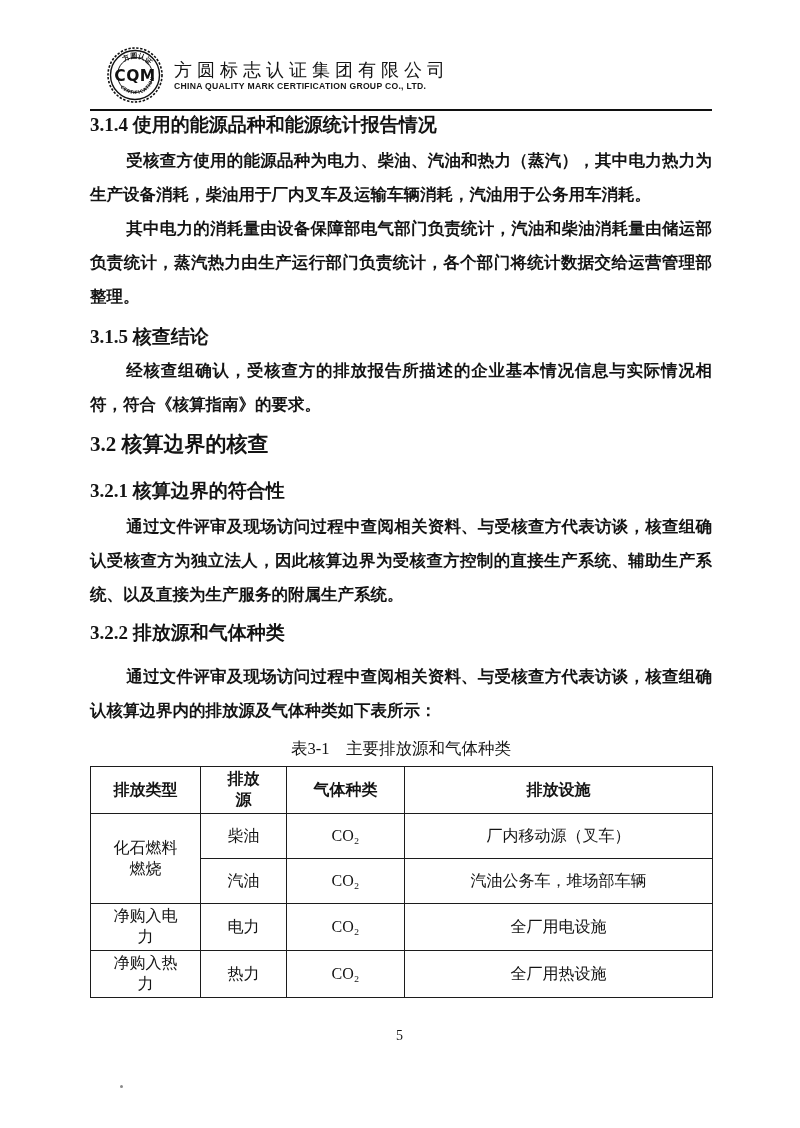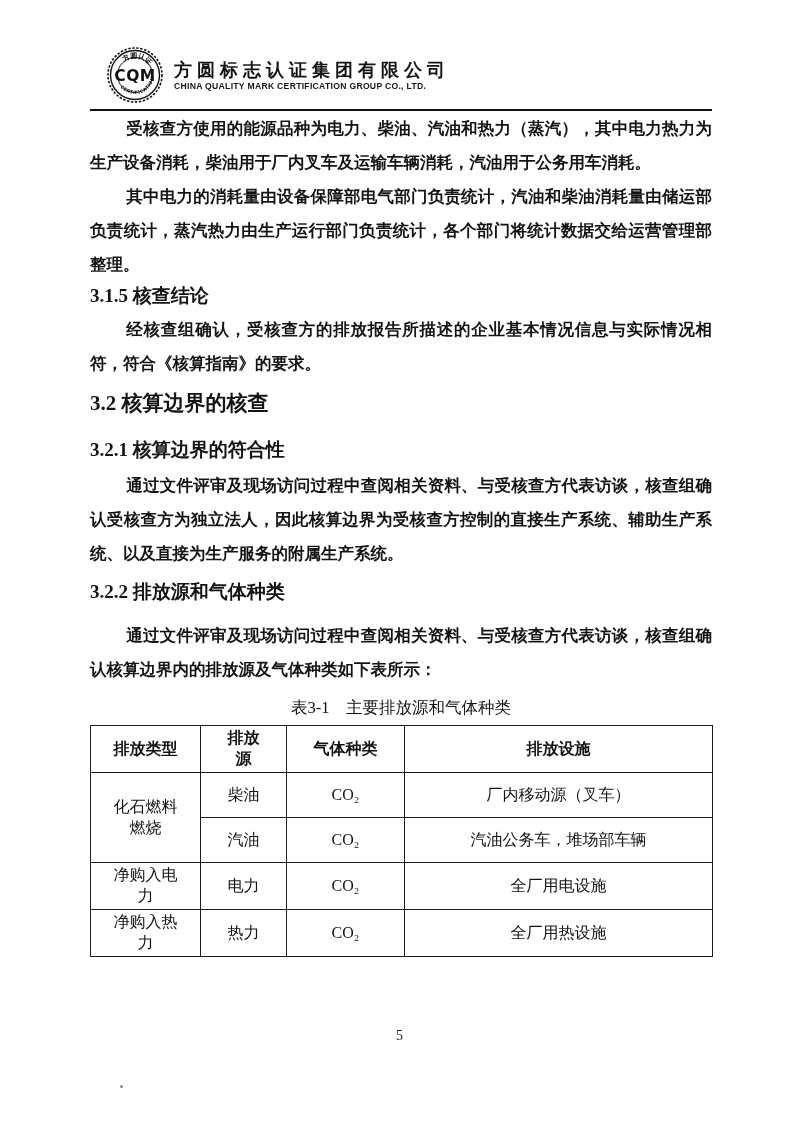--- a/index.html
+++ b/index.html
@@ -6,29 +6,29 @@
   .page {
     position:relative; width:800px; height:1128px; margin:0 auto;
     background:#ffffff; overflow:hidden; color:#141414;
     font-family:"Liberation Serif","DejaVu Serif",serif;
   }
 
   
   .header { position:absolute; top:46px; left:106px; display:flex; align-items:center; gap:10px; }
   .seal { width:58px; height:58px; flex:0 0 auto; }
   .company { display:flex; flex-direction:column; justify-content:center; }
-  .company-cn { font-size:18px; font-weight:bold; letter-spacing:5px; line-height:22px; white-space:nowrap; }
+  .company-cn { font-size:18px; font-weight:normal; letter-spacing:5px; line-height:22px; white-space:nowrap; }
   .company-en { font-size:8.6px; font-weight:bold; letter-spacing:0.3px; line-height:11px; white-space:nowrap;
                 font-family:"Liberation Sans","DejaVu Sans",sans-serif; }
   .header-rule { position:absolute; top:109px; left:90px; width:622px; border-top:2.6px solid #101010; }
 
   
   .content { position:absolute; top:112px; left:90px; width:622px; }
   .h3 { font-size:19px; font-weight:bold; line-height:26px; margin:0 0 6px 0; }
-  .h3.sp { margin-top:1px; margin-bottom:4px; }
+  .h3.sp { margin-top:10px; margin-bottom:4px; }
   .h2 { font-size:21px; font-weight:bold; line-height:28px; margin:8px 0 0 0; }
   .h3.s321 { margin-top:20px; }
   .h3.s322 { margin-top:8px; margin-bottom:14px; }
   .para { font-size:16.5px; line-height:34px; margin:0; text-align:justify; text-indent:2.2em;font-weight:bold; }
 
   
   .tbl-caption { text-align:center; font-weight:normal; font-size:16.5px; margin:10px 0 6px 0; }
   table.emis { border-collapse:collapse; width:622px; table-layout:fixed; }
   table.emis th, table.emis td {
     border:1.6px solid #1c1c1c; text-align:center; vertical-align:middle;
@@ -67,20 +67,21 @@
     </svg>
     <div class="company">
       <div class="company-cn">方圆标志认证集团有限公司</div>
       <div class="company-en">CHINA QUALITY MARK CERTIFICATION GROUP CO., LTD.</div>
     </div>
   </div>
   <div class="header-rule"></div>
 
   <div class="content">
 
+    <div class="h3">3.1.4 使用的能源品种和能源统计报告情况</div>
     <p class="para">受核查方使用的能源品种为电力、柴油、汽油和热力（蒸汽），其中电力热力为生产设备消耗，柴油用于厂内叉车及运输车辆消耗，汽油用于公务用车消耗。</p>
     <p class="para">其中电力的消耗量由设备保障部电气部门负责统计，汽油和柴油消耗量由储运部负责统计，蒸汽热力由生产运行部门负责统计，各个部门将统计数据交给运营管理部整理。</p>
 
     <div class="h3 sp">3.1.5 核查结论</div>
     <p class="para">经核查组确认，受核查方的排放报告所描述的企业基本情况信息与实际情况相符，符合《核算指南》的要求。</p>
 
     <div class="h2">3.2 核算边界的核查</div>
 
     <div class="h3 s321">3.2.1 核算边界的符合性</div>
     <p class="para">通过文件评审及现场访问过程中查阅相关资料、与受核查方代表访谈，核查组确认受核查方为独立法人，因此核算边界为受核查方控制的直接生产系统、辅助生产系统、以及直接为生产服务的附属生产系统。</p>

